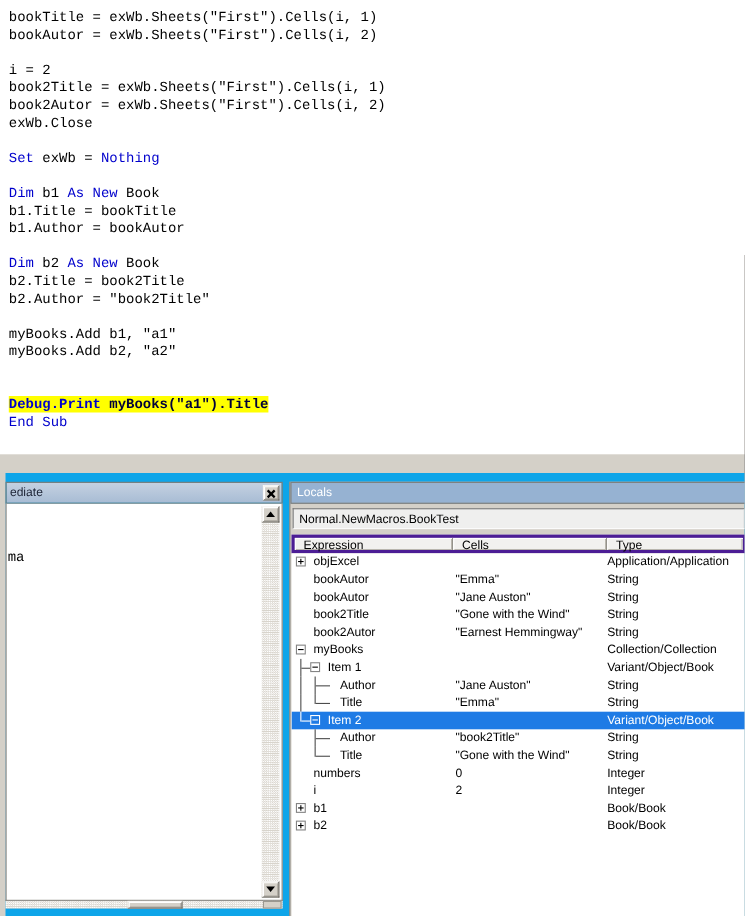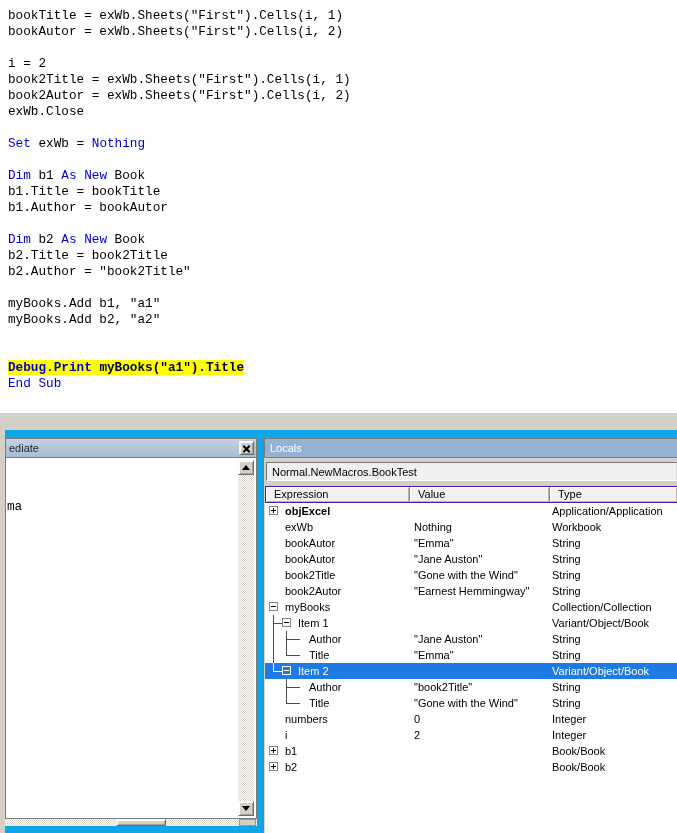--- a/index.html
+++ b/index.html
@@ -53,21 +53,21 @@
               border:1px solid #9a9890;box-sizing:border-box;}
 
   
   .locals-window{position:absolute;left:258px;top:8px;width:419px;height:395px;background:#d4d0c8;
                  border-left:1px solid #7e7c76;box-sizing:border-box;}
   .loc-title{background:var(--loctitle,#96b2d2);color:#fff;padding-left:5px;}
   .loc-context{position:absolute;left:2px;top:24px;width:411px;height:19px;background:#efefee;
                border:1px solid;border-color:#777 #d9d9d9 #fbfbfb #777;box-sizing:border-box;
                font-size:11px;color:#000;display:flex;align-items:center;padding-left:5px;}
   .loc-header{position:absolute;left:1px;top:48px;width:413px;height:17px;display:flex;
-              border:1px solid #4c1d95;box-sizing:border-box;background:#f2f1ef;}
+              border:3px solid #4c1d95;box-sizing:border-box;background:#f2f1ef;}
   .loc-hcell{background:#f2f1ef;border-right:1px solid #8a8880;box-shadow:inset 1px 1px 0 #ffffff,inset -1px -1px 0 #b9b6ae;
              box-sizing:border-box;font-size:11px;color:#000;padding:1px 0 0 8px;}
   .loc-hcell:last-child{border-right:none;}
   .loc-list{position:absolute;left:1px;top:65px;width:413px;bottom:0;background:#fff;overflow:hidden;}
 
   .lrow{position:relative;height:16px;font-size:11px;color:#000;}
   .lrow.sel{background:var(--sel,#1e7be5);color:#fff;}
   .lexpr{position:absolute;top:2px;white-space:nowrap;}
   .lval{position:absolute;left:149px;top:2px;white-space:nowrap;}
   .ltyp{position:absolute;left:287px;top:2px;white-space:nowrap;}
@@ -118,33 +118,28 @@
 
     <div class="locals-window">
       <div class="titlebar loc-title">
         <span>Locals</span>
       </div>
       <div class="loc-context">
         <span>Normal.NewMacros.BookTest</span>
       </div>
       <div class="loc-header">
         <div class="loc-hcell" style="width:144px">Expression</div>
-        <div class="loc-hcell" style="width:140px">Value</div>
+        <div class="loc-hcell" style="width:140px">Cells</div>
         <div class="loc-hcell" style="flex:1">Type</div>
       </div>
       <div class="loc-list">
           <div class="lrow">
             <div class="tbox plus" style="left: 4px;"></div>
-            <span class="lexpr" style="left: 20px; font-weight: bold;">objExcel</span>
+            <span class="lexpr" style="left: 20px;">objExcel</span>
             <span class="ltyp">Application/Application</span>
-          </div>
-          <div class="lrow">
-            <span class="lexpr" style="left: 20px;">exWb</span>
-            <span class="lval">Nothing</span>
-            <span class="ltyp">Workbook</span>
           </div>
           <div class="lrow">
             <span class="lexpr" style="left: 20px;">bookAutor</span>
             <span class="lval">"Emma"</span>
             <span class="ltyp">String</span>
           </div>
           <div class="lrow">
             <span class="lexpr" style="left: 20px;">bookAutor</span>
             <span class="lval">"Jane Auston"</span>
             <span class="ltyp">String</span>

